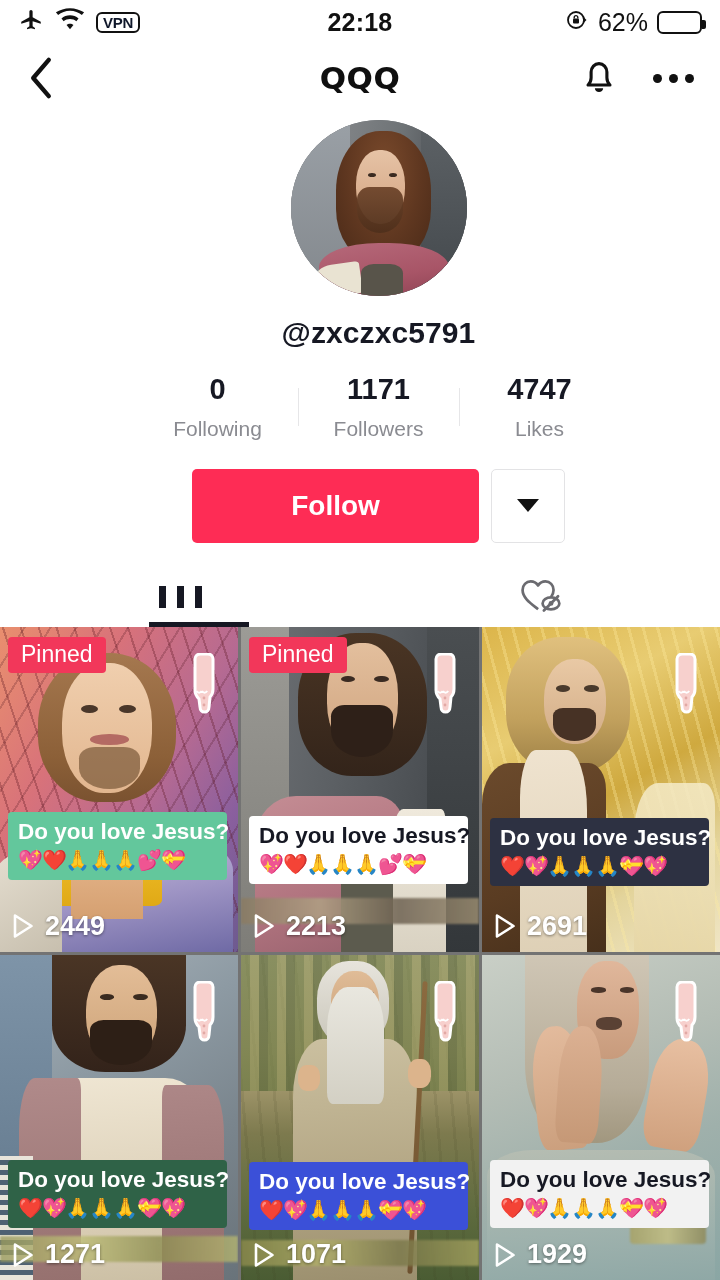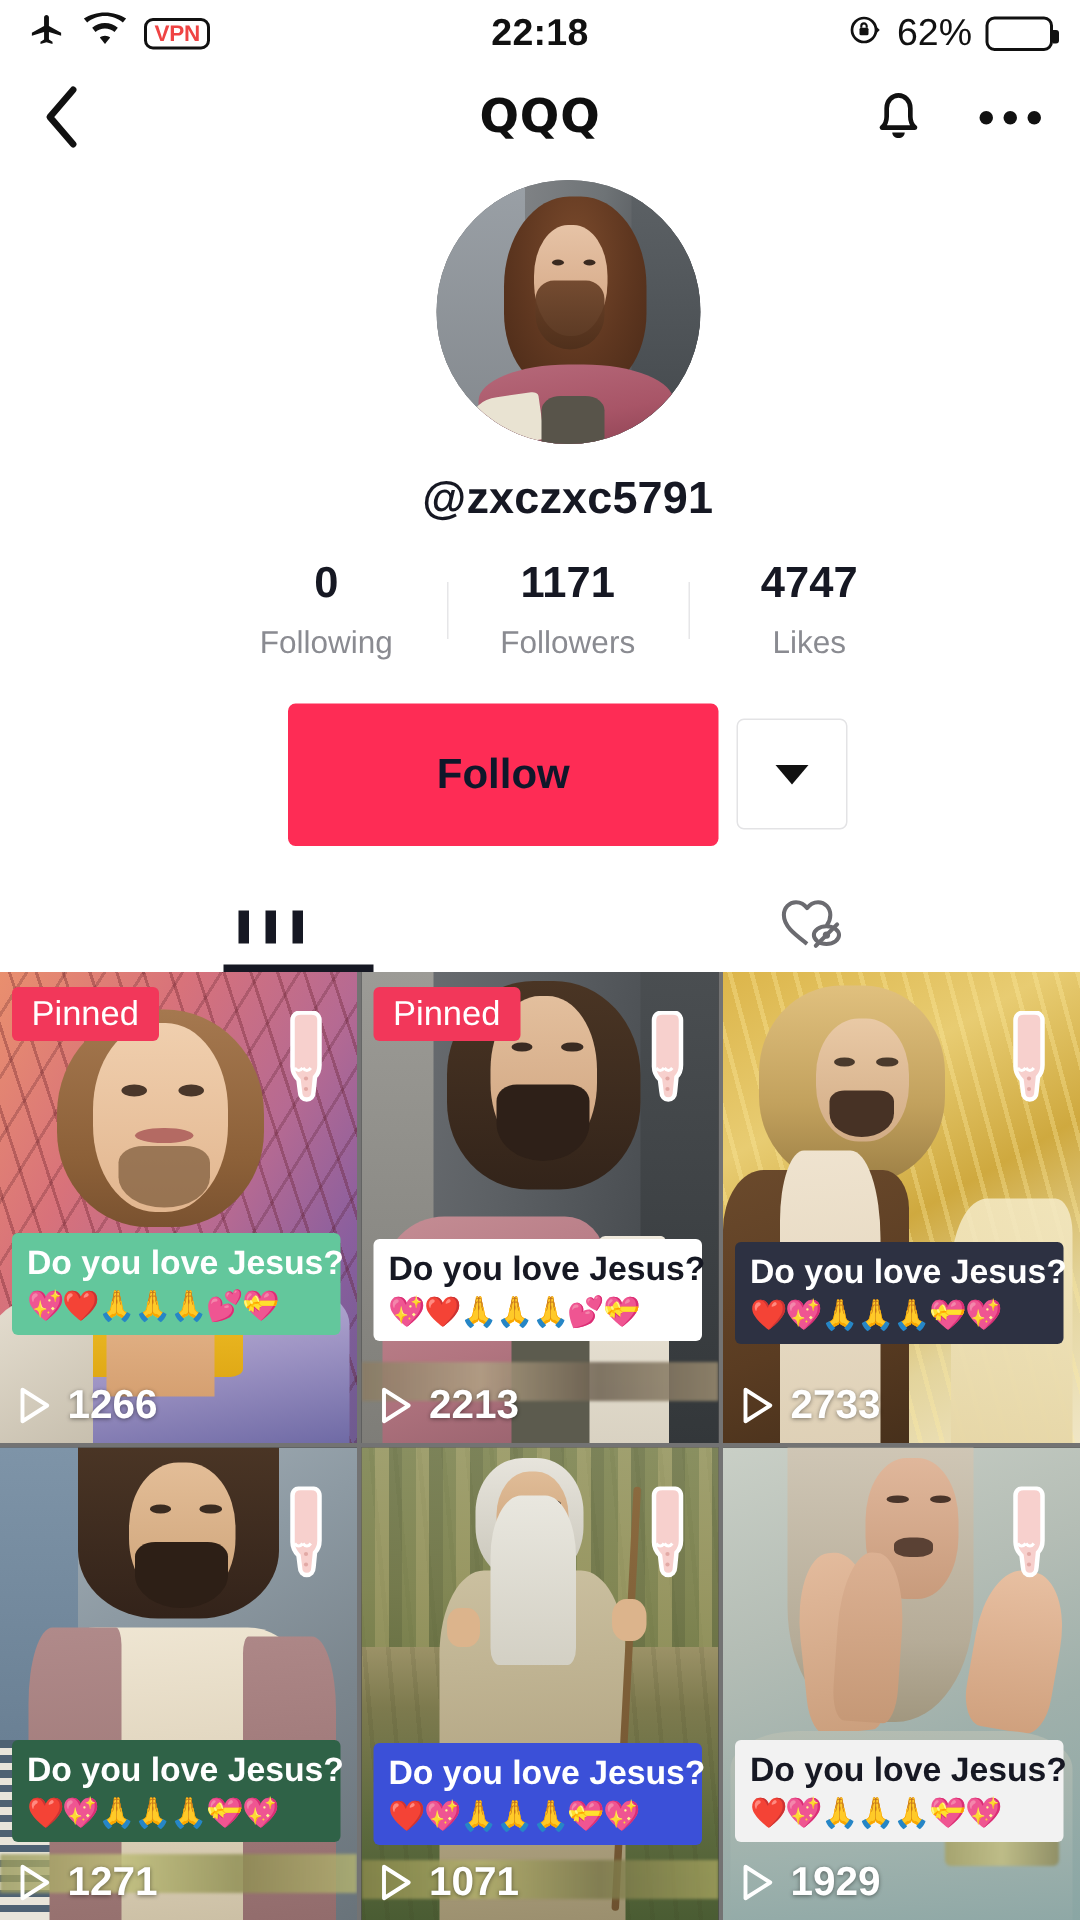--- a/index.html
+++ b/index.html
@@ -19,21 +19,21 @@
   }
   .sb-left { display:flex; align-items:center; gap:11px; }
   .sb-right { display:flex; align-items:center; gap:9px; margin-left:auto; }
   .sb-time {
     position:absolute; left:0; right:0; text-align:center;
     font-size:25px; font-weight:600; color:#111; letter-spacing:.2px;
     pointer-events:none;
   }
   .vpn-badge {
     border:2.4px solid #111; border-radius:6px; padding:0px 5px;
-    font-size:15px; font-weight:700; color:#ef4444; line-height:17px;
+    font-size:15px; font-weight:700; color:#0f172a; line-height:17px;
     letter-spacing:-.2px;
   }
   .batt-pct { font-size:25px; font-weight:500; color:#111; }
   .batt {
     width:45px; height:23px; border:2.6px solid #111; border-radius:6px;
     position:relative; padding:2.5px;
   }
   .batt::after {
     content:""; position:absolute; right:-6px; top:7px; width:4px; height:9px;
     background:#111; border-radius:0 2px 2px 0;
@@ -104,22 +104,22 @@
   }
 
   .stats { display:flex; justify-content:center; align-items:center; margin-top:24px; }
   .stat { width:160px; text-align:center; }
   .stat-num { font-size:29px; font-weight:700; color:#161823; line-height:1.1; }
   .stat-lbl { font-size:21px; color:#8a8b91; margin-top:11px; }
   .stat-div { width:1px; height:38px; background:#e6e6e8; }
 
   .actions { display:flex; justify-content:center; align-items:center; gap:12px; margin-top:28px; }
   .follow-btn {
-    width:287px; height:95px; background:#FE2C55; border-radius:5px;
-    color:#0f172a; font-size:28px; font-weight:700; display:flex;
+    width:287px; height:74px; background:#FE2C55; border-radius:5px;
+    color:#ffffff; font-size:28px; font-weight:700; display:flex;
     align-items:center; justify-content:center; border:none; cursor:pointer;
   }
   .more-btn {
     width:74px; height:74px; background:#fff; border:1.6px solid #e3e3e5;
     border-radius:5px; display:flex; align-items:center; justify-content:center;
     cursor:pointer;
   }
   .caret { width:0; height:0; border-left:11px solid transparent;
     border-right:11px solid transparent; border-top:13px solid #111; }
 
@@ -335,21 +335,21 @@
       <div class="cap" style="bottom:72px;background:#63c79c;color:#ffffff">
         <div class="cap-t">Do you love Jesus?</div>
         <div class="cap-e">💖❤️🙏🙏🙏💕💝</div>
       </div>
       <div class="plays">
         <span class="play-ico">
           <svg width="22" height="26" viewBox="0 0 22 26" fill="none" stroke="#fff" stroke-width="2.6" stroke-linejoin="round">
             <path d="M3 2.5L19.5 13 3 23.5z"></path>
           </svg>
         </span>
-        <span>1266</span>
+        <span>2449</span>
       </div>
     </div>
 
     <div class="vcell">
       <div class="vthumb">
         <div class="sc" style="background:linear-gradient(100deg,#6f7276 0%,#5c6064 40%,#4c5054 70%,#3b3f43 100%)"></div>
         <div style="position:absolute;left:0;top:0;width:20%;height:100%;background:linear-gradient(180deg,#9c9b96,#7e7d78)"></div>
         <div style="position:absolute;right:0;top:0;width:22%;height:100%;background:linear-gradient(180deg,#4a4e51,#33373a)"></div>
         <div style="position:absolute;left:24%;top:2%;width:54%;height:44%;border-radius:45% 45% 42% 42%;background:linear-gradient(180deg,#4a3524 0%,#33241a 100%)"></div>
         <div style="position:absolute;left:36%;top:5%;width:30%;height:34%;border-radius:46%;background:linear-gradient(180deg,#e3bf9d,#cfa47f)"></div>
@@ -409,21 +409,21 @@
       <div class="cap" style="bottom:66px;background:#2d3142;color:#ffffff">
         <div class="cap-t">Do you love Jesus?</div>
         <div class="cap-e">❤️💖🙏🙏🙏💝💖</div>
       </div>
       <div class="plays">
         <span class="play-ico">
           <svg width="22" height="26" viewBox="0 0 22 26" fill="none" stroke="#fff" stroke-width="2.6" stroke-linejoin="round">
             <path d="M3 2.5L19.5 13 3 23.5z"></path>
           </svg>
         </span>
-        <span>2733</span>
+        <span>2691</span>
       </div>
     </div>
 
     <div class="vcell">
       <div class="vthumb">
         <div class="sc" style="background:linear-gradient(150deg,#aab4bb 0%,#8d9aa3 35%,#7a858d 65%,#69737a 100%)"></div>
         <div style="position:absolute;left:0;top:0;width:22%;height:100%;background:linear-gradient(180deg,#7e94a8,#5e7488)"></div>
         <div style="position:absolute;left:22%;top:0;width:56%;height:36%;border-radius:0 0 40% 40%;background:linear-gradient(180deg,#4a3525,#33231a)"></div>
         <div style="position:absolute;left:36%;top:3%;width:30%;height:30%;border-radius:46%;background:linear-gradient(180deg,#e3bd97,#cda378)"></div>
         <div style="position:absolute;left:42%;top:12%;width:6%;height:1.8%;border-radius:50%;background:#3a2b20"></div>

